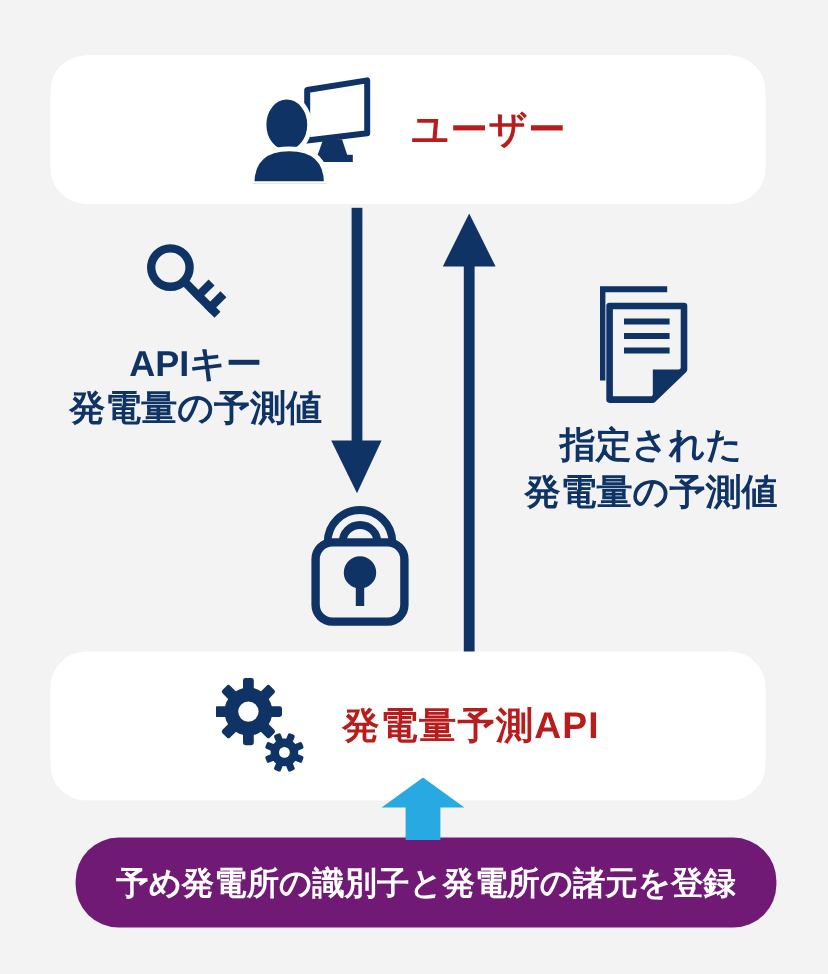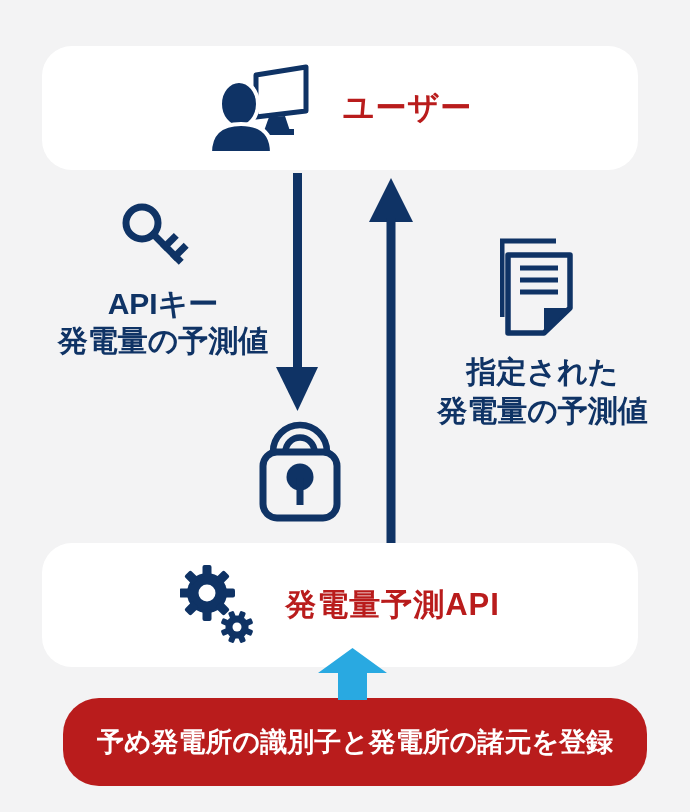--- a/index.html
+++ b/index.html
@@ -19,21 +19,21 @@
   .request{left:38px;top:190px;width:250px;}
   .request .line{line-height:37px;}
   .request svg{display:block;margin:0 auto 3px auto;}
   .response{left:425px;top:237px;width:235px;}
   .response .line{line-height:39px;}
   .response svg{display:block;margin:0 auto 15px auto;}
   .abs{position:absolute;}
   .navy-fill{fill:#0f3365;}
   .navy-stroke{stroke:#0f3365;fill:none;}
   .banner{
-    position:absolute;left:63px;top:698px;width:584px;height:88px;background:#b91c1c;
+    position:absolute;left:63px;top:698px;width:584px;height:75px;background:#701a75;
     border-radius:36px;display:flex;align-items:center;justify-content:center;
   }
   .banner .label{color:#ffffff;font-size:27px;font-weight:800;white-space:nowrap;}
   .blue-arrow{z-index:5;}
 </style>
 </head>
 <body>
 
 <div class="canvas">
 

